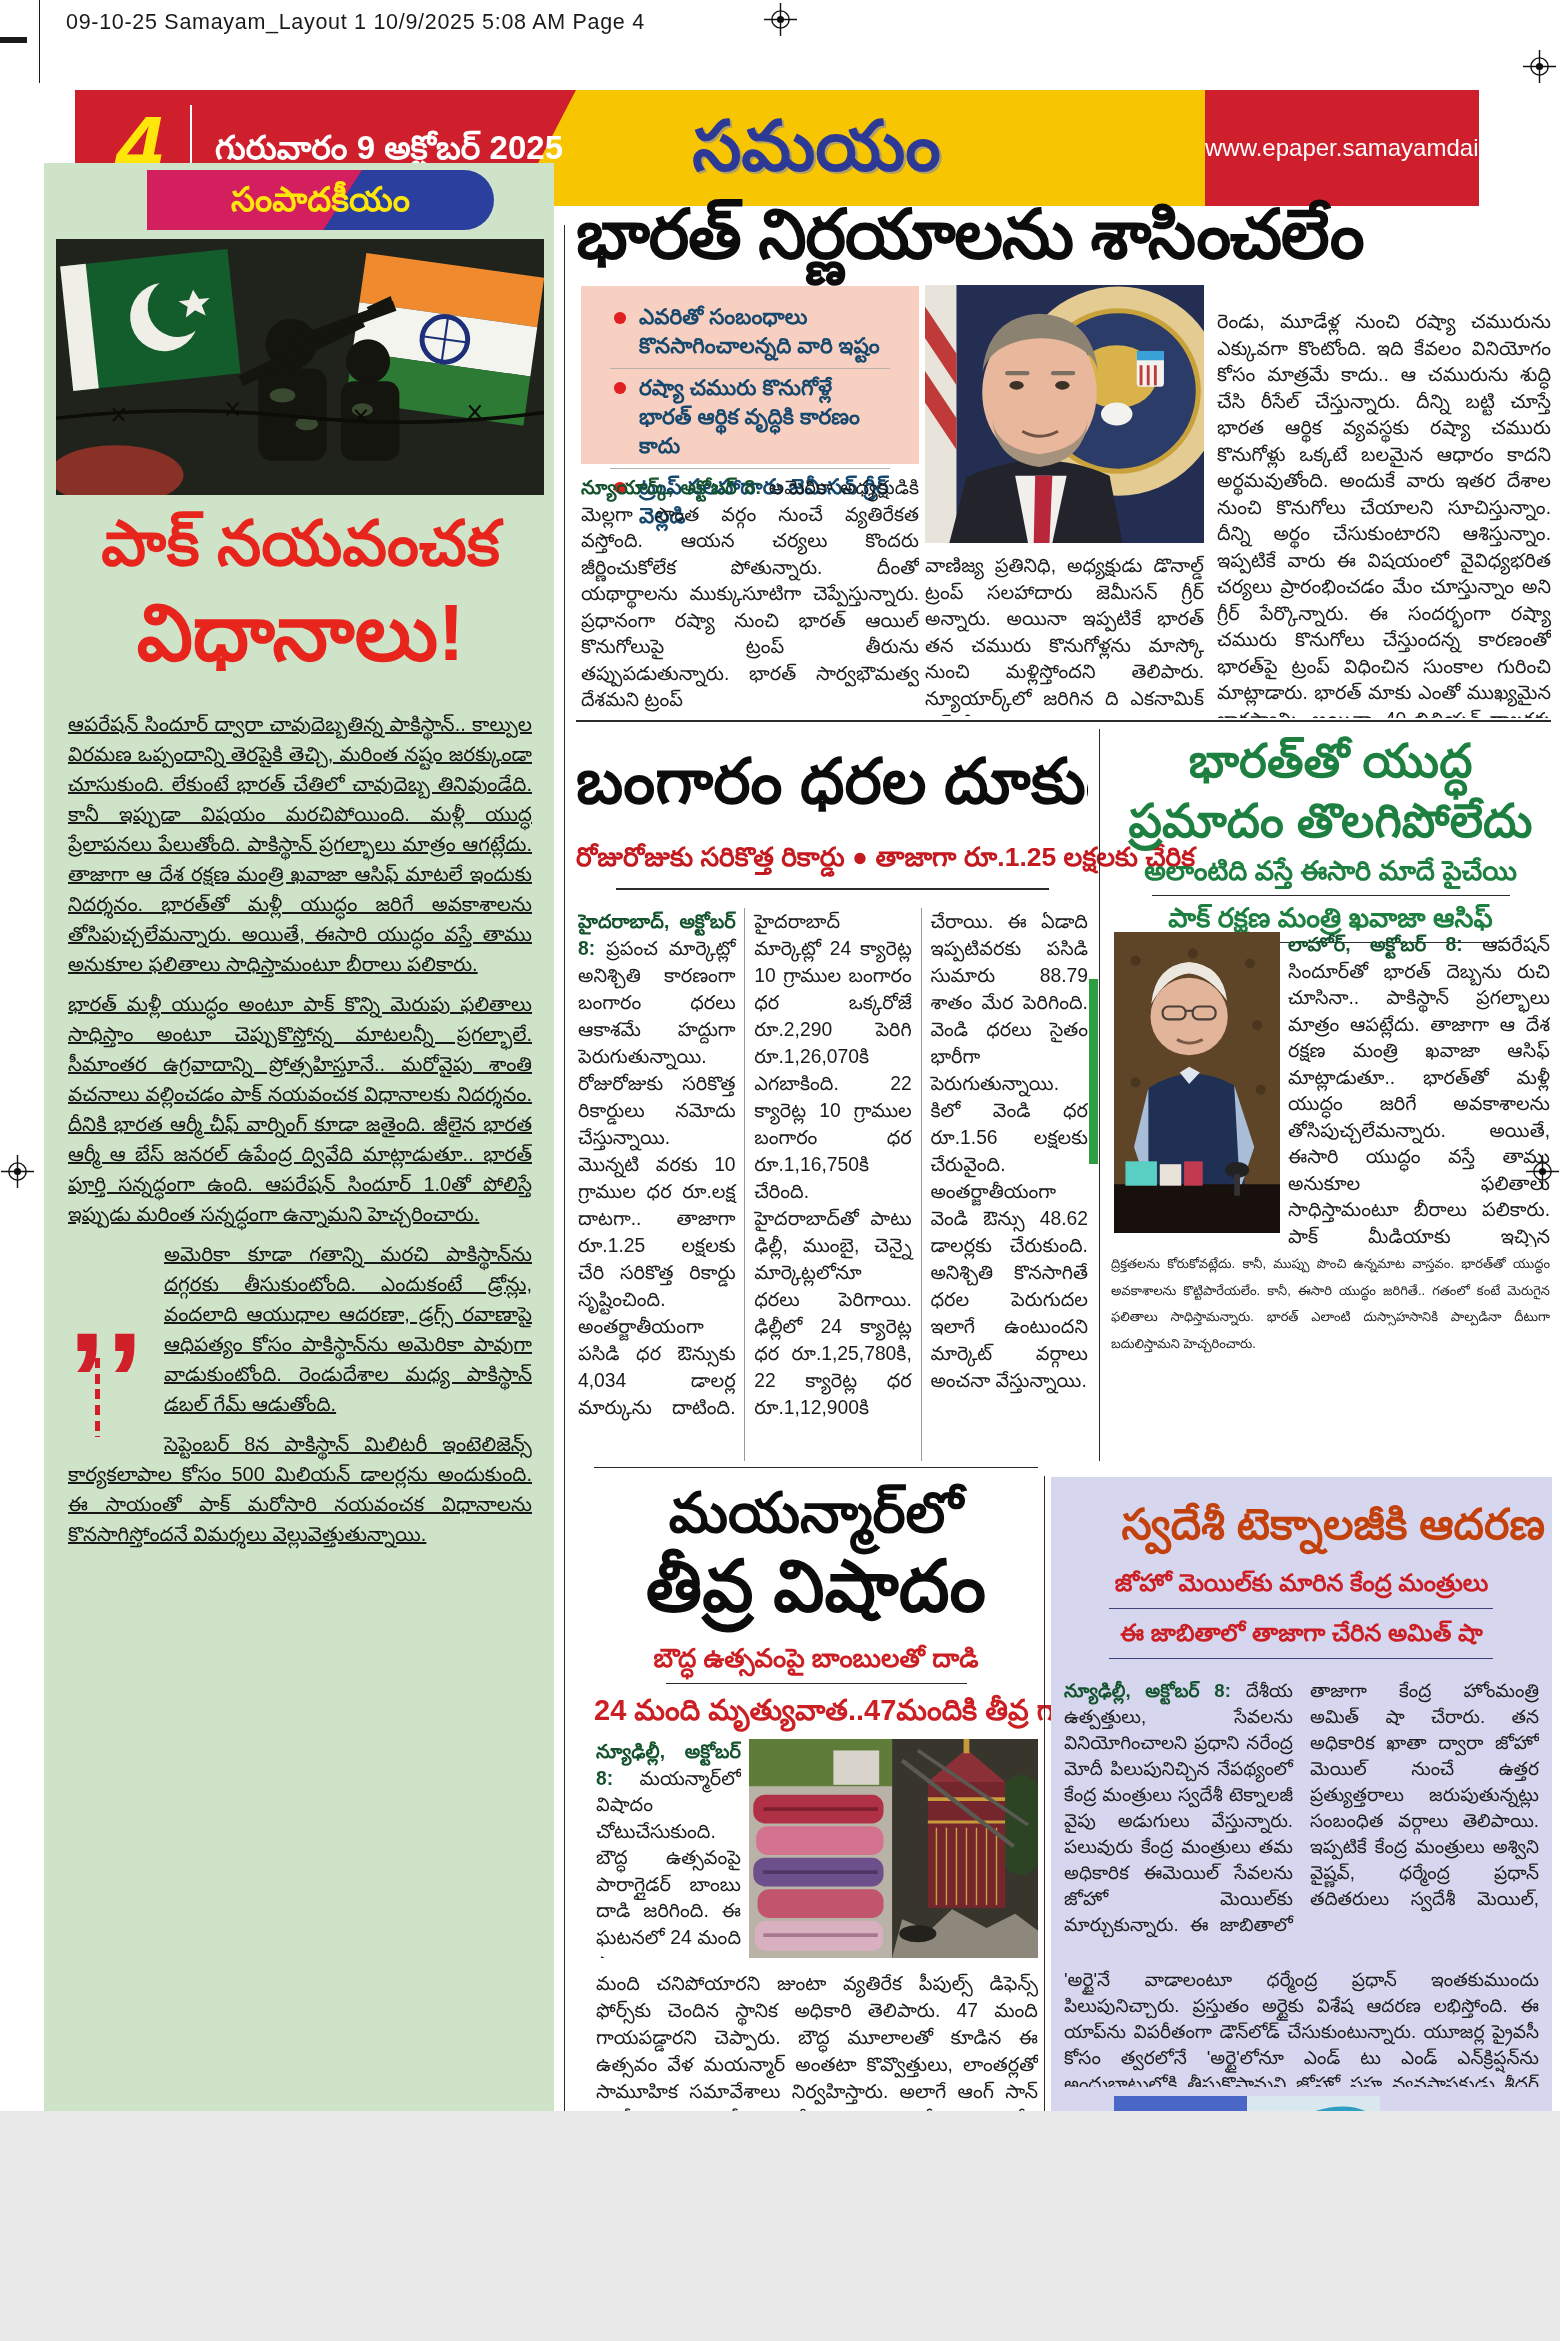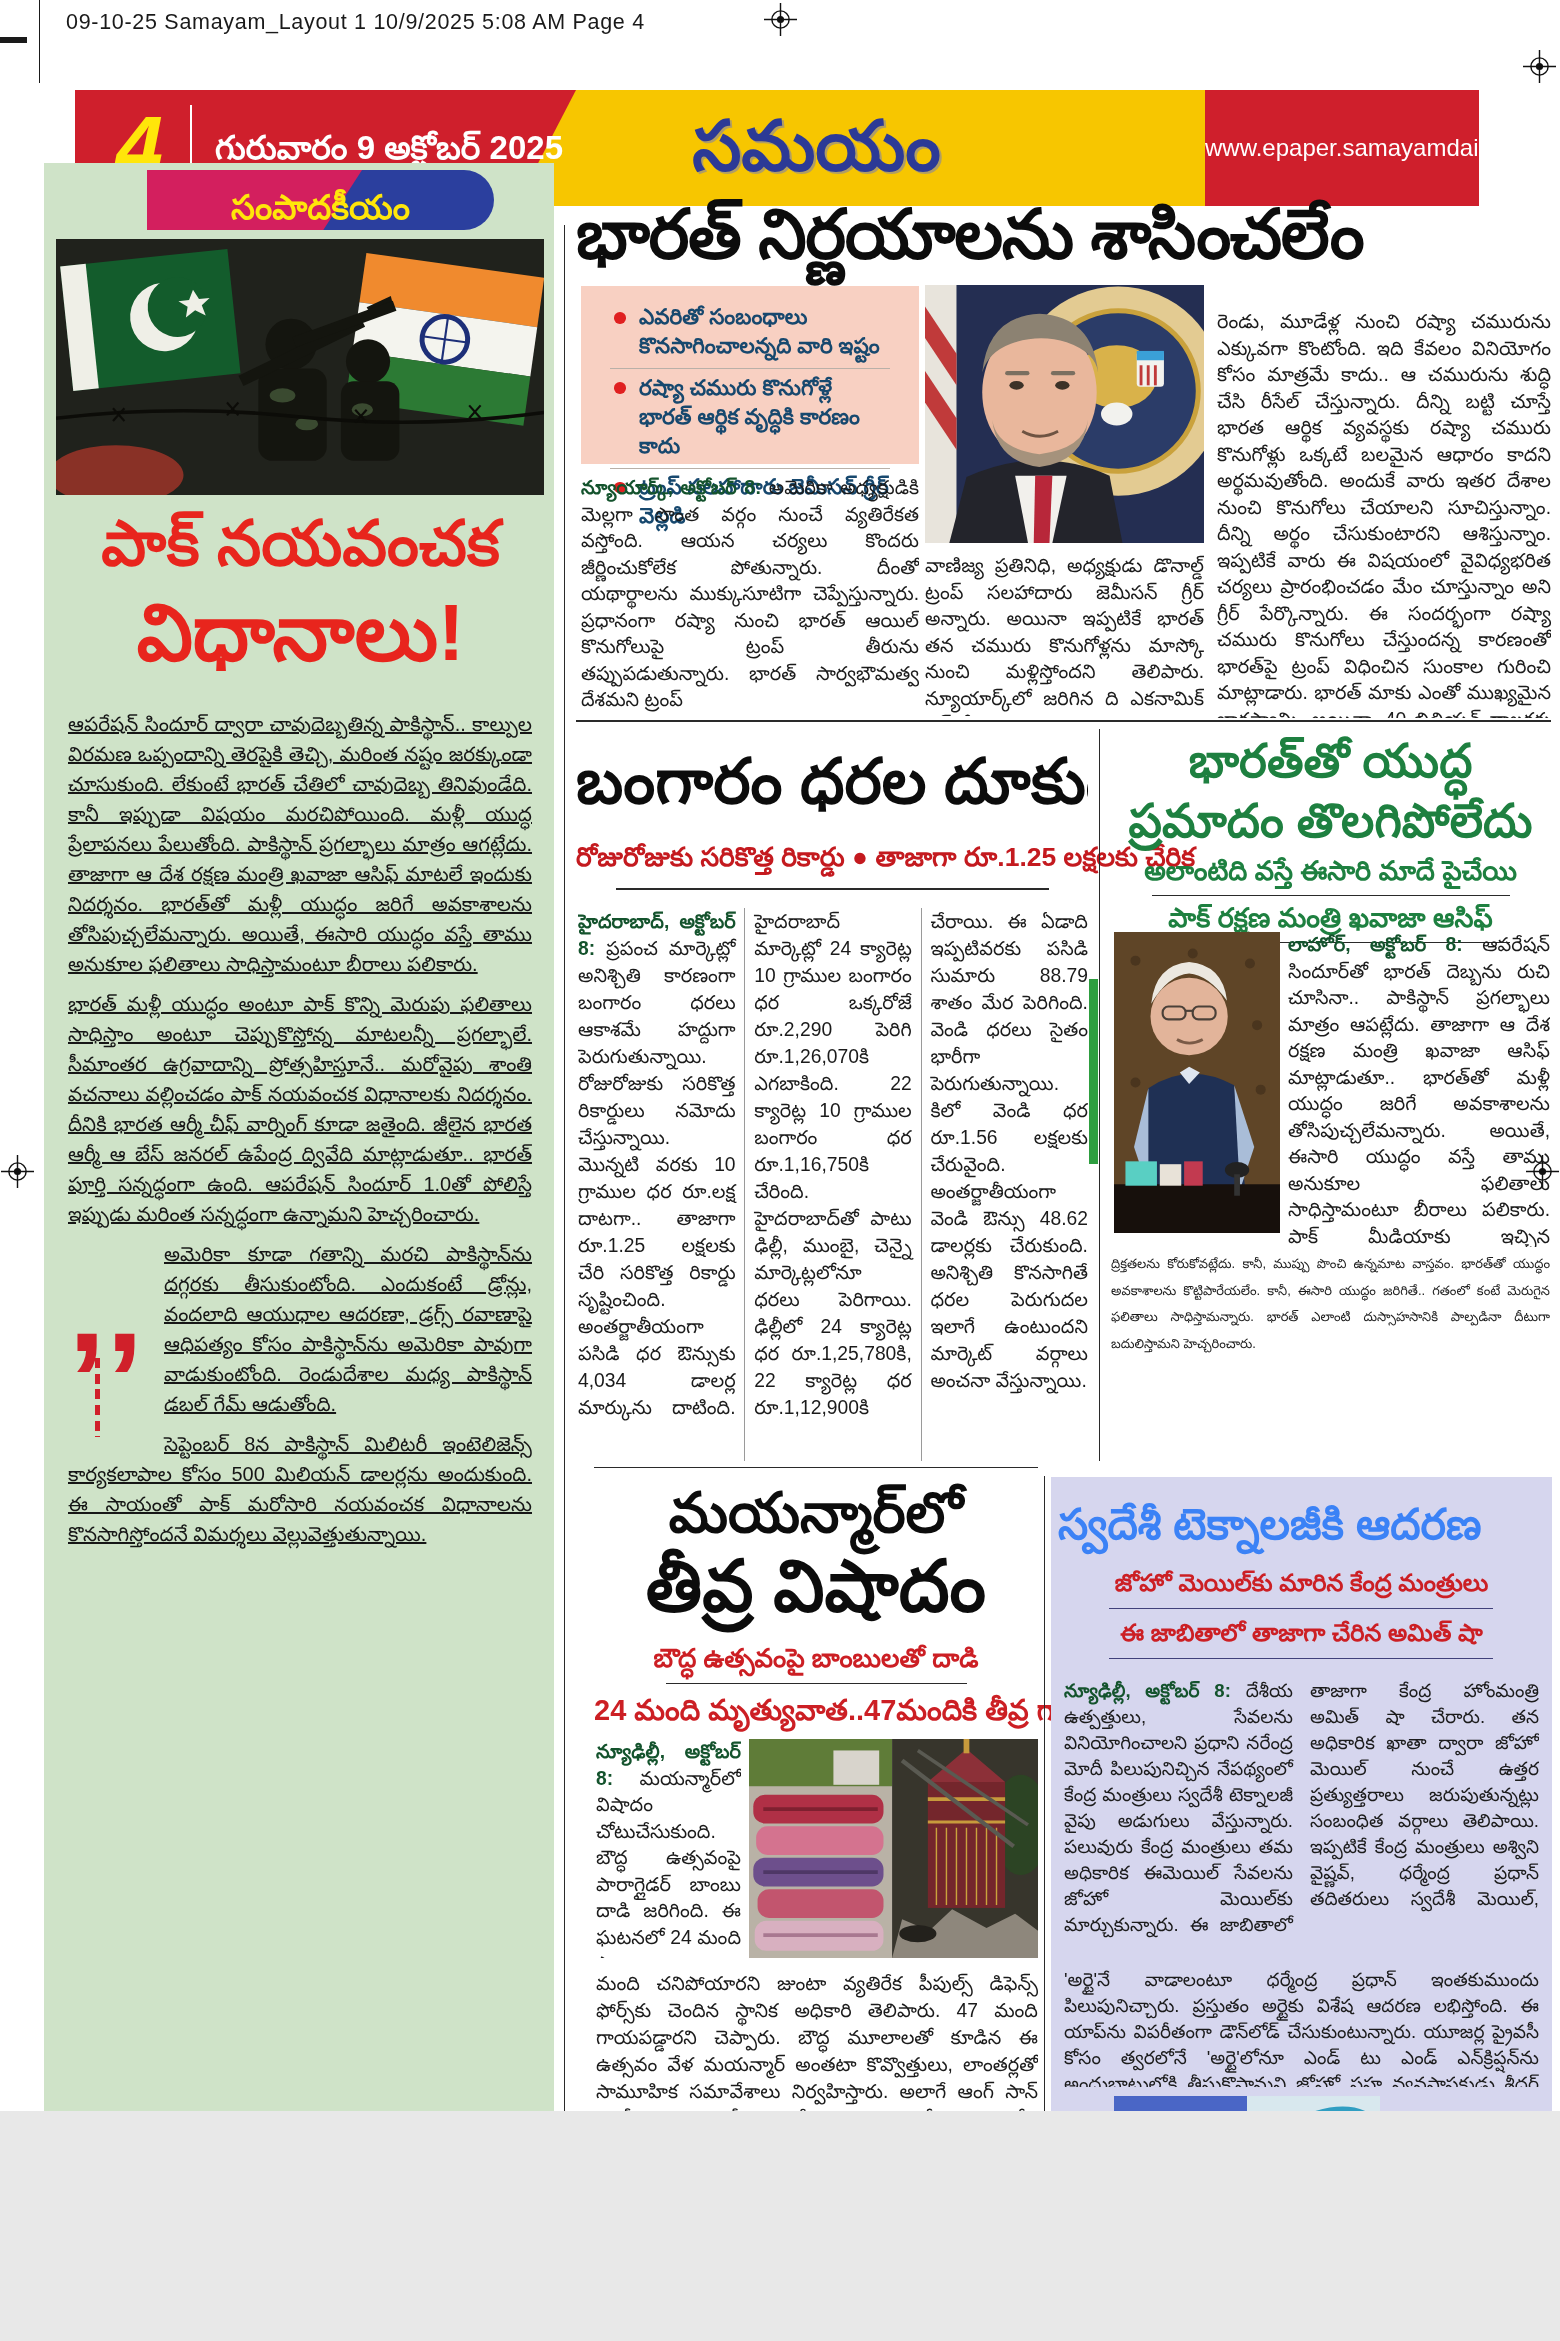--- a/index.html
+++ b/index.html
@@ -33,21 +33,21 @@
   .vrule{background:#2a2a2a;width:1.4px;}
   .hrule{background:#2a2a2a;height:2.1px;}
   .green-strip{left:1089px;top:979px;width:8.6px;height:185px;background:#2e9e40;}
 
   
   .edit-bg{left:44px;top:163px;width:510px;height:2091px;background:#cfe3c8;}
   .edit-pill{left:147px;top:170px;width:347px;height:60px;background:#2b3f9e;border-radius:0 31.5px 31.5px 0;}
   .edit-pill-left{left:147px;top:170px;width:215px;height:60px;background:#d31f5e;
                   clip-path:polygon(0 0,100% 0,82% 100%,0 100%);}
   .edit-pill-label{left:147px;top:170px;width:347px;height:60px;line-height:59px;text-align:center;
-                   font-size:34px;font-weight:bold;color:#ffe60a;margin-top:8px;}
+                   font-size:34px;font-weight:bold;color:#ffe60a;}
   .edit-photo{left:56px;top:239px;width:488px;height:256px;}
   .edit-head{left:50px;width:501px;text-align:center;font-weight:bold;color:#e8251d;overflow:hidden;}
   .edit-head1{top:507px;font-size:63px;}
   .edit-head2{top:587px;font-size:79px;}
   .edit-body{left:68px;top:709px;width:464px;height:1532px;font-size:20px;line-height:30px;color:#161616;}
   .edit-body p{margin:0 0 10px 0;text-decoration:underline;}
   .pullquote{float:left;width:79px;height:186px;margin:11.5px 17px 5.7px 0;color:#d0202a;
              font-size:136px;line-height:107px;font-weight:bold;}
   .pullsquiggle{display:block;margin-left:27px;width:5px;height:79px;
                 background:repeating-linear-gradient(180deg,#d0202a 0 10px,transparent 10px 15.7px);}
@@ -92,21 +92,21 @@
   .mya-head2{top:1545px;font-size:72px;}
   .mya-sub1{left:594px;top:1643px;width:444px;text-align:center;font-size:26px;font-weight:bold;color:#cc1f24;}
   .mya-sub1-rule{left:666px;top:1683px;width:301px;height:1.4px;background:#2a2a2a;}
   .mya-sub2{left:594px;top:1694px;width:444px;text-align:center;font-size:29px;font-weight:bold;color:#cc1f24;}
   .mya-col{left:596px;top:1739px;width:145px;height:219px;font-size:19.3px;line-height:26.5px;}
   .mya-photo{left:749px;top:1739px;width:289px;height:219px;}
   .mya-full{left:596px;top:1970px;width:442px;height:281px;font-size:19.3px;line-height:27px;}
 
   
   .tech-bg{left:1051px;top:1477px;width:501px;height:784px;background:#d6d6ee;}
-  .tech-head{left:1058px;top:1500px;width:487px;text-align:left;font-size:43px;font-weight:bold;color:#3b82f6;
+  .tech-head{left:1058px;top:1500px;width:487px;text-align:right;font-size:43px;font-weight:bold;color:#c2410c;
              overflow:hidden;white-space:nowrap;}
   .tech-sub{left:1058px;width:487px;text-align:center;font-size:24px;font-weight:bold;color:#cc1f24;}
   .tech-sub1{top:1569px;}
   .tech-sub2{top:1619px;}
   .tech-sub-rule{left:1109px;width:384px;height:1.4px;background:#40407a;}
   .tech-body{left:1064px;top:1678px;width:475px;height:281px;font-size:18.6px;line-height:26px;
              column-count:2;column-gap:17px;}
   .tech-full{left:1064px;top:1967px;width:475px;height:120px;font-size:18.6px;line-height:26px;}
   .tech-photos{left:1114px;top:2096px;width:269px;height:136px;display:flex;}
   .tech-photos svg{display:block;}

